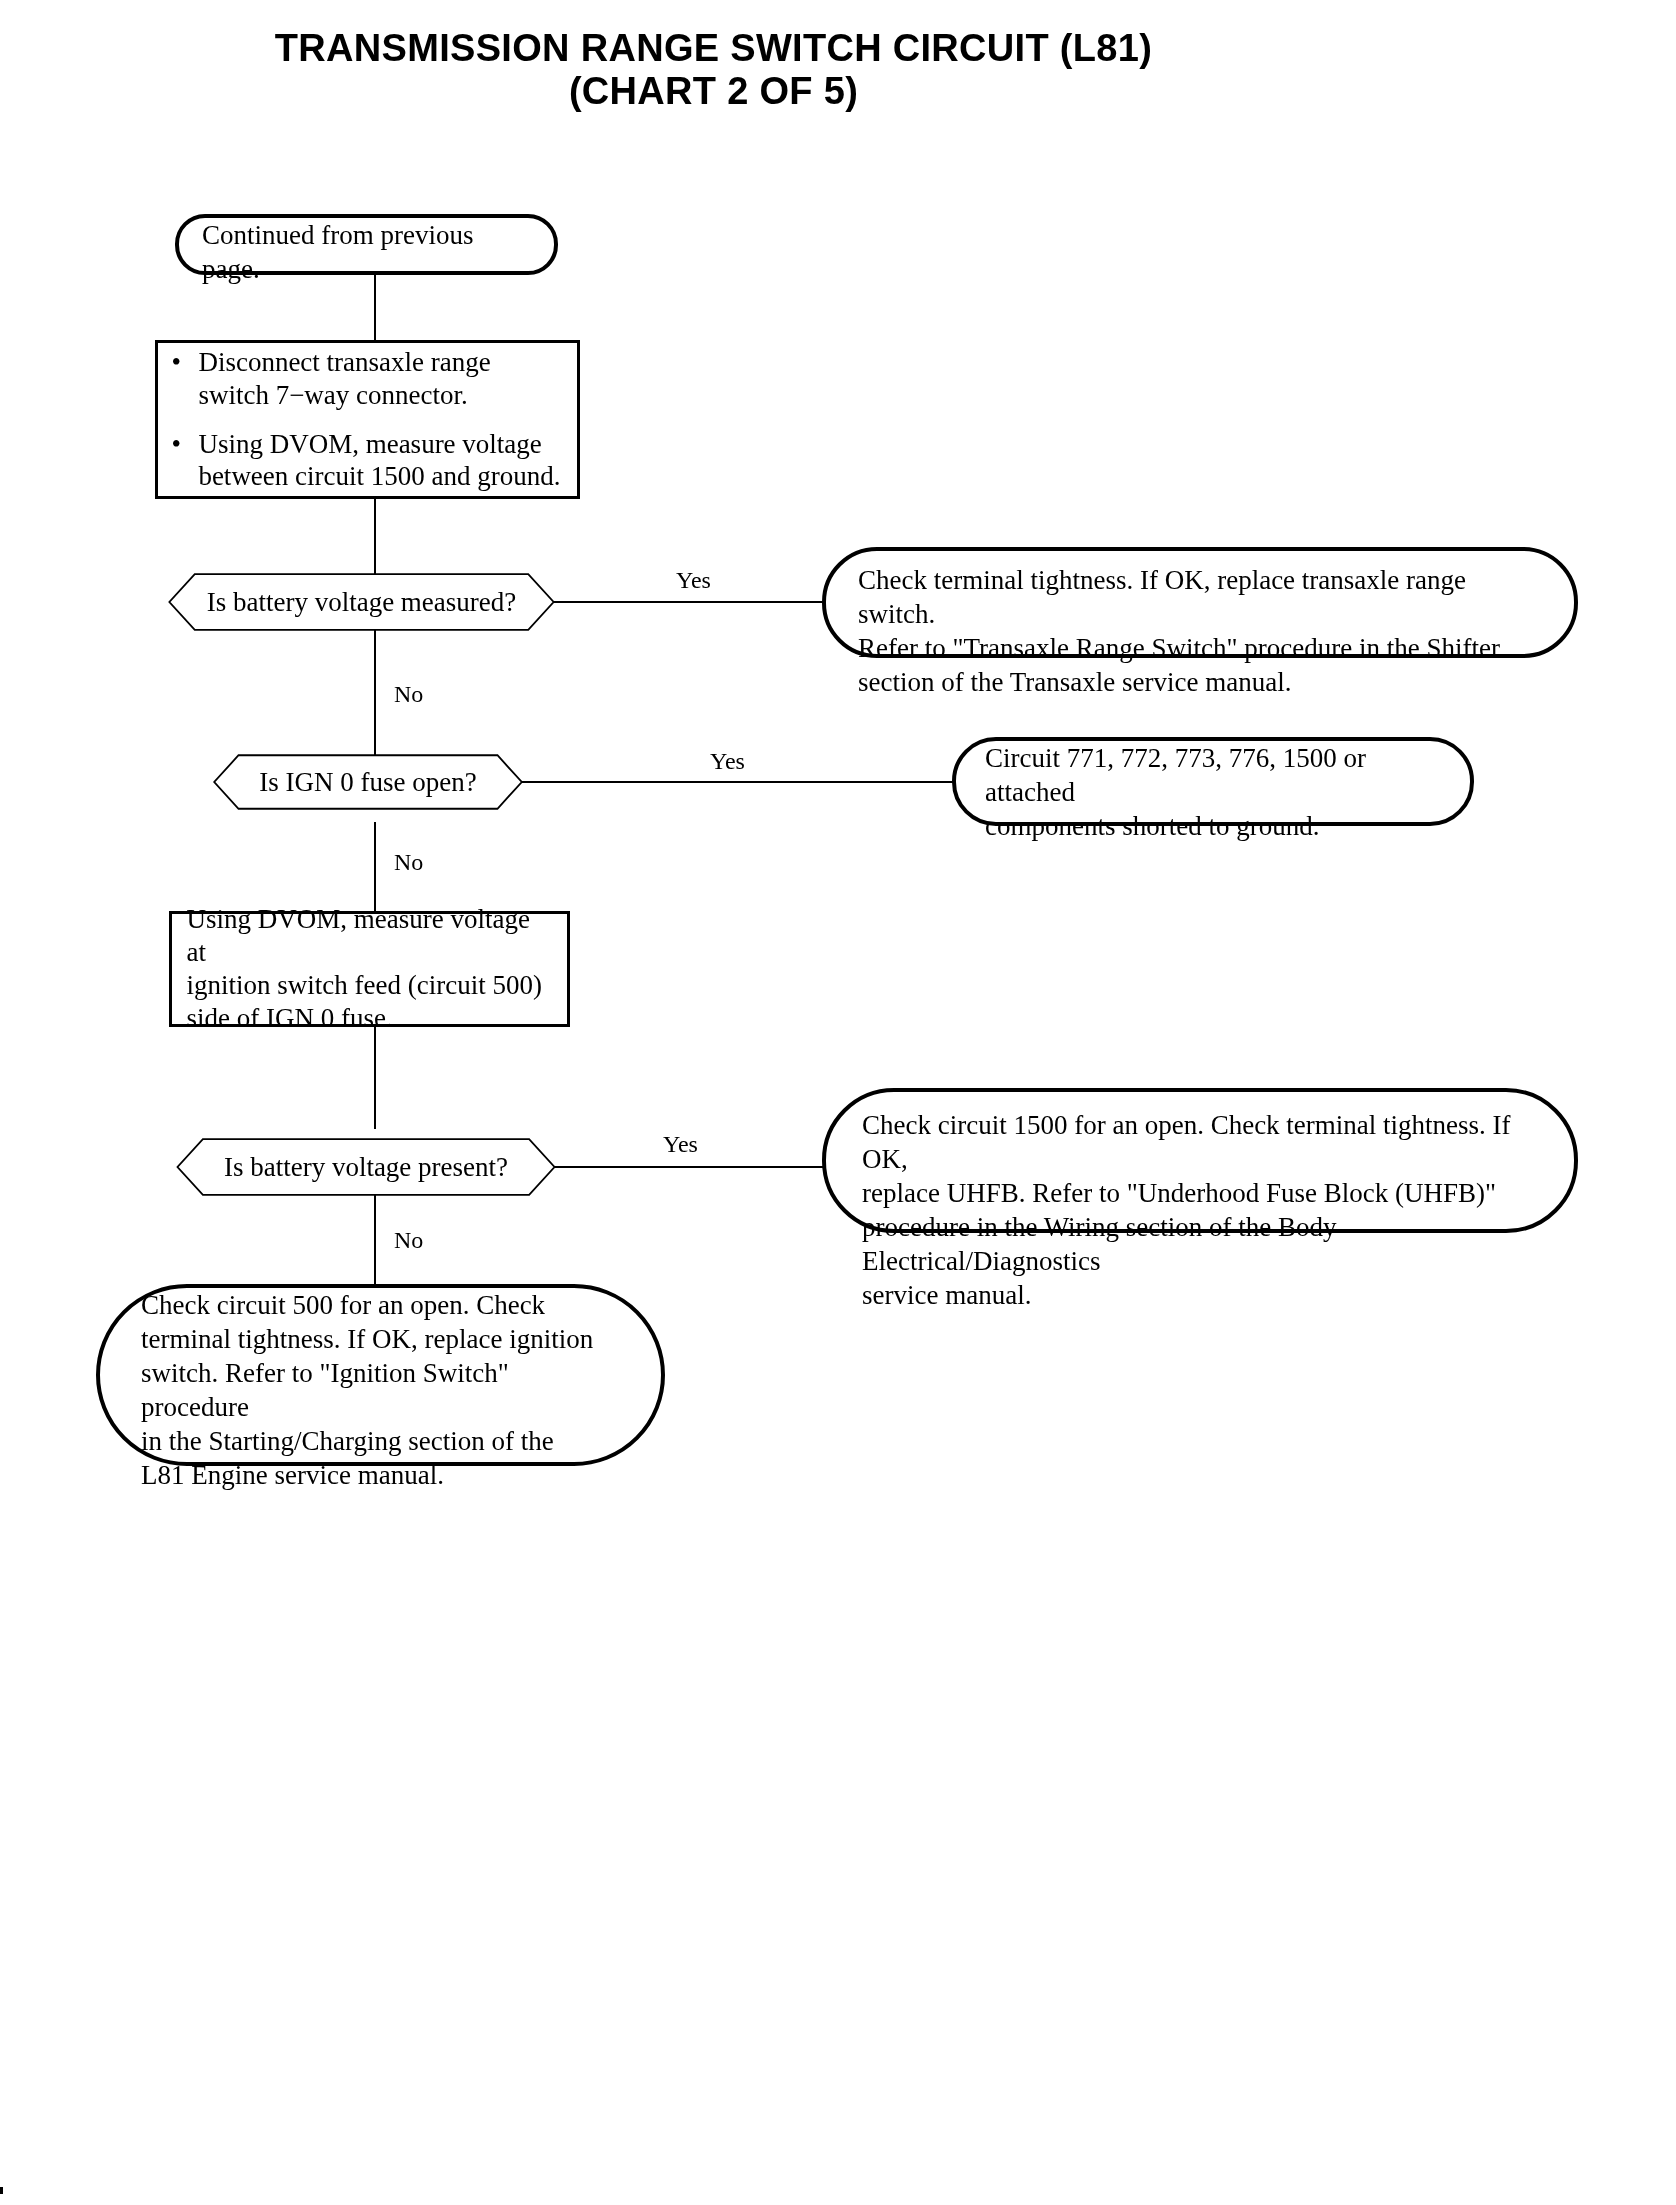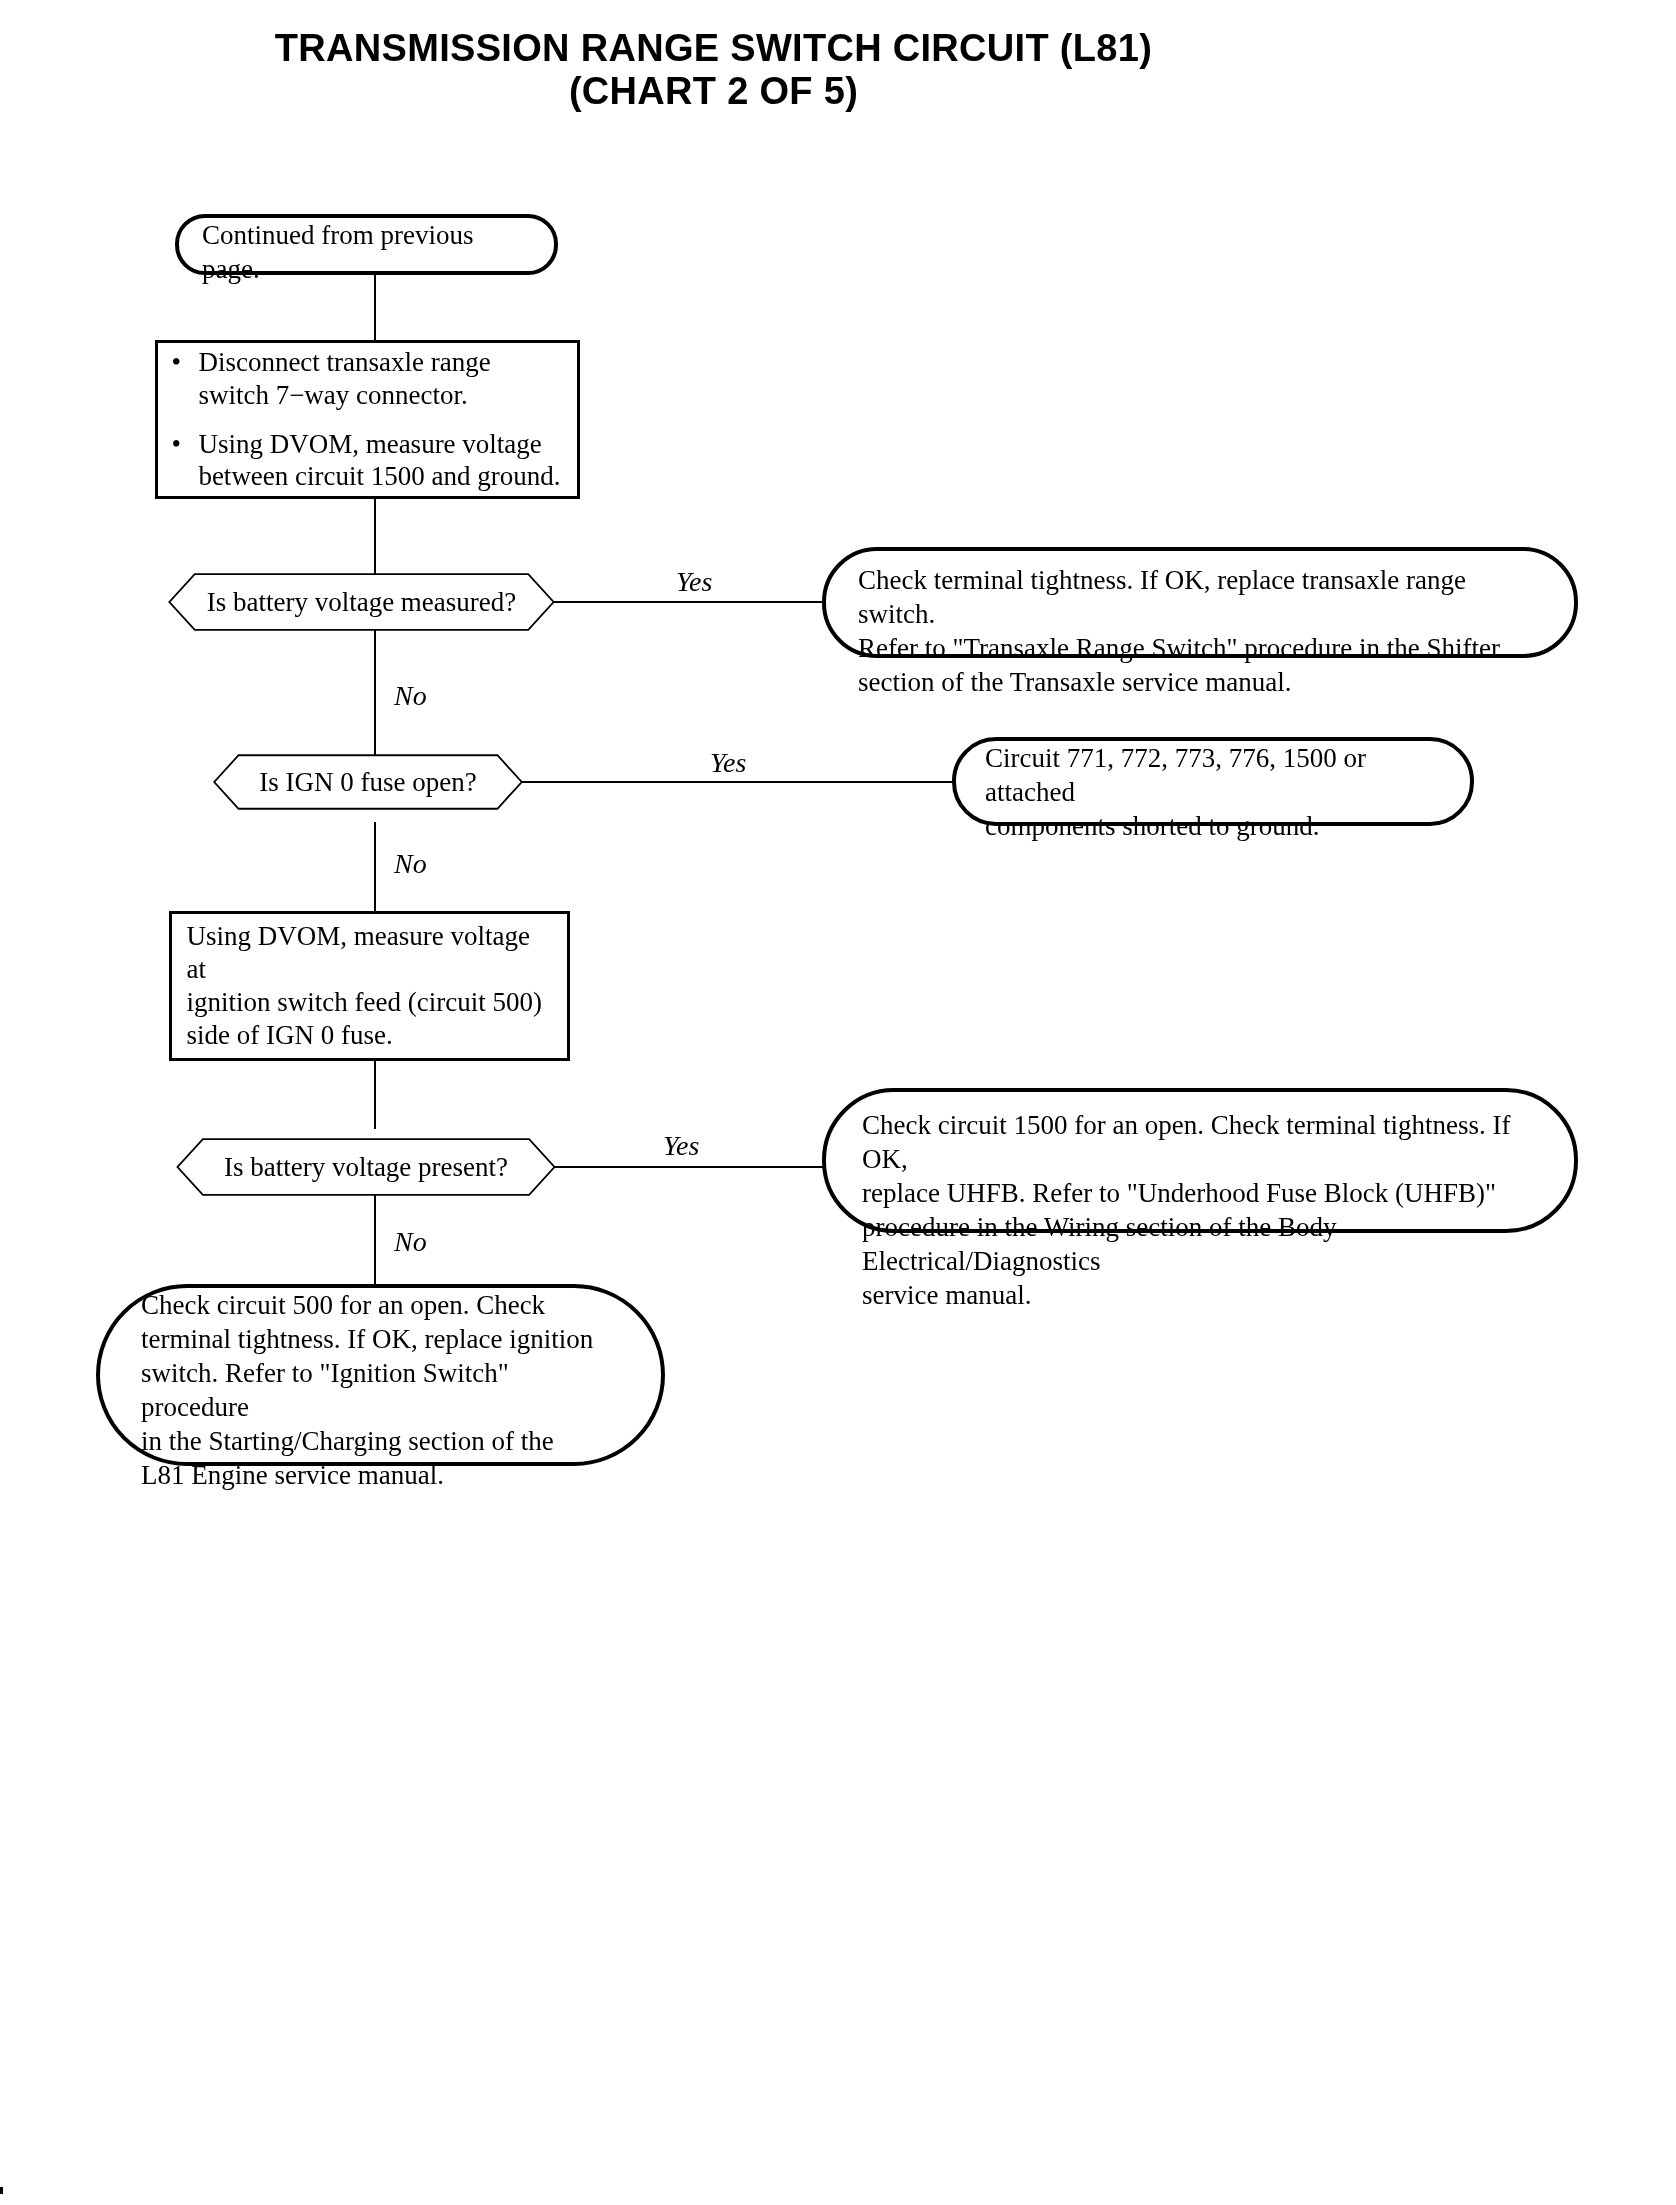--- a/index.html
+++ b/index.html
@@ -40,24 +40,23 @@
   }
   .hline {
     position: absolute;
     height: 2.4px;
     background: #000000;
   }
 
   
   .branch-label {
     position: absolute;
-    font-size: 28px;
+    font-size: 24px;
     line-height: 1;
     white-space: nowrap;
-    font-style: italic;
   }
 
   
   .proc-box {
     position: absolute;
     box-sizing: border-box;
     border: 3px solid #000000;
     background: #ffffff;
     display: flex;
     flex-direction: column;
@@ -194,21 +193,21 @@
     <div class="hexlabel">Is IGN 0 fuse open?</div>
   </div>
   <div class="branch-label" style="left:710px; top:749px;">Yes</div>
   <div class="branch-label" style="left:394px; top:850px;">No</div>
 
   <div class="stadium" style="left:952px; top:737px; width:522px; height:89px; border-radius:44px; padding:0 29px;">
     <div class="stext">Circuit 771, 772, 773, 776, 1500 or attached
 components shorted to ground.</div>
   </div>
 
-  <div class="proc-box" style="left:169px; top:911px; width:401px; height:150px; padding:11px 14.6px;">
+  <div class="proc-box" style="left:169px; top:911px; width:401px; height:116px; padding:11px 14.6px;">
     <div class="ptext">Using DVOM, measure voltage at
 ignition switch feed (circuit 500)
 side of IGN 0 fuse.</div>
   </div>
 
   <div class="hexwrap" style="left:175px; top:1138px; width:382px; height:58px;">
     <svg width="382" height="58" viewBox="0 0 628 96">
       <polygon points="44,2 584,2 626,48 584,94 44,94 2,48" fill="#ffffff" stroke="#000000" stroke-width="3"></polygon>
     </svg>
     <div class="hexlabel">Is battery voltage present?</div>

